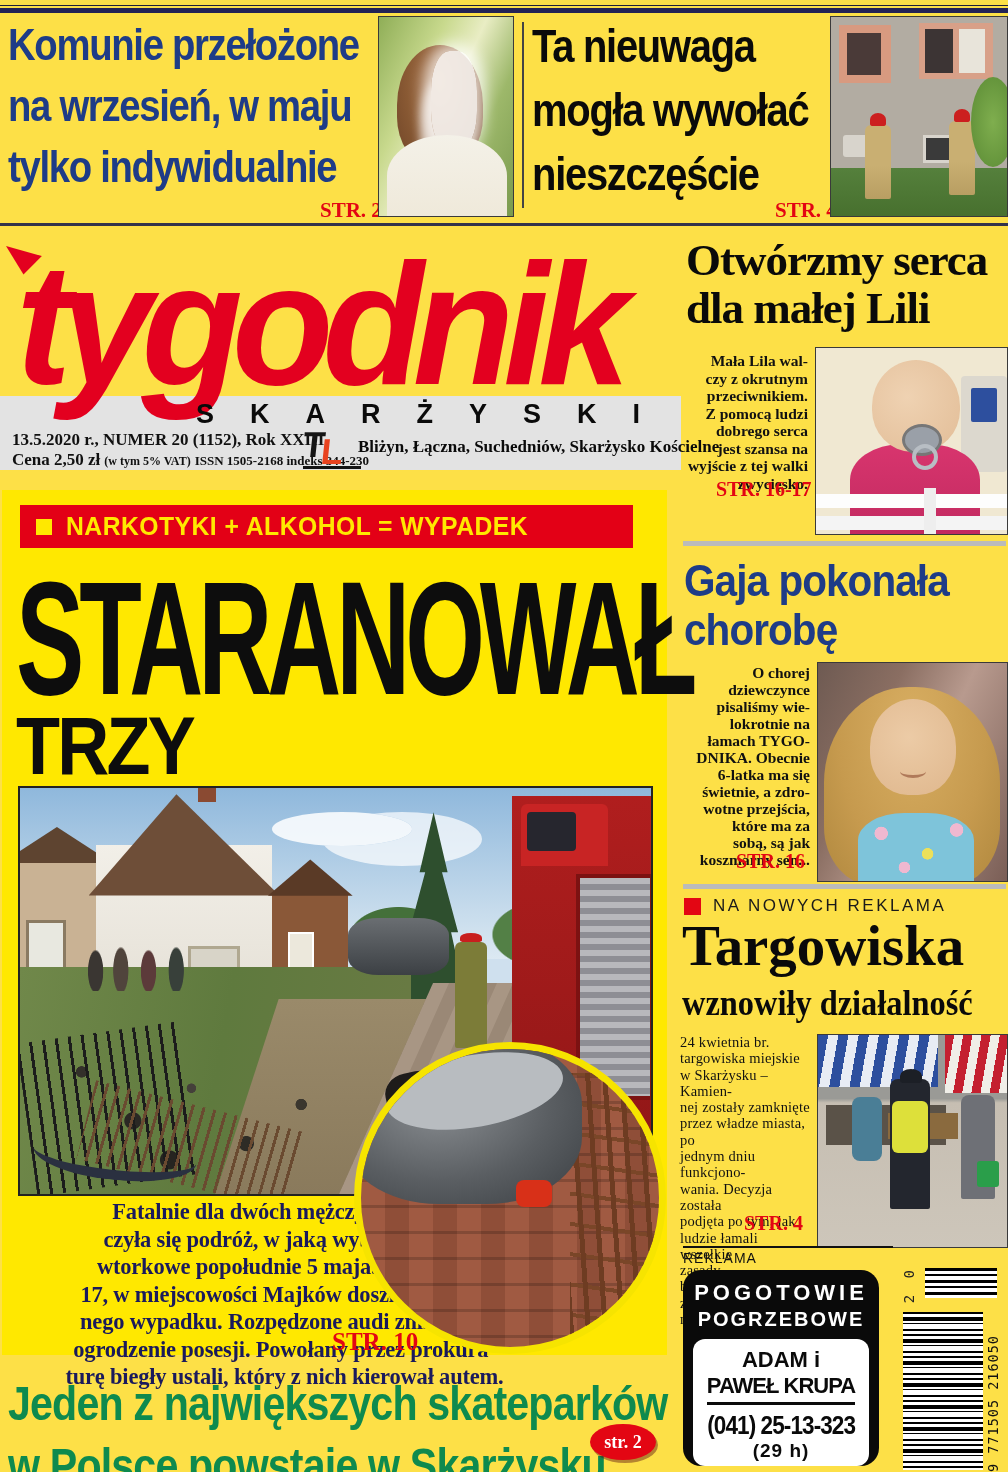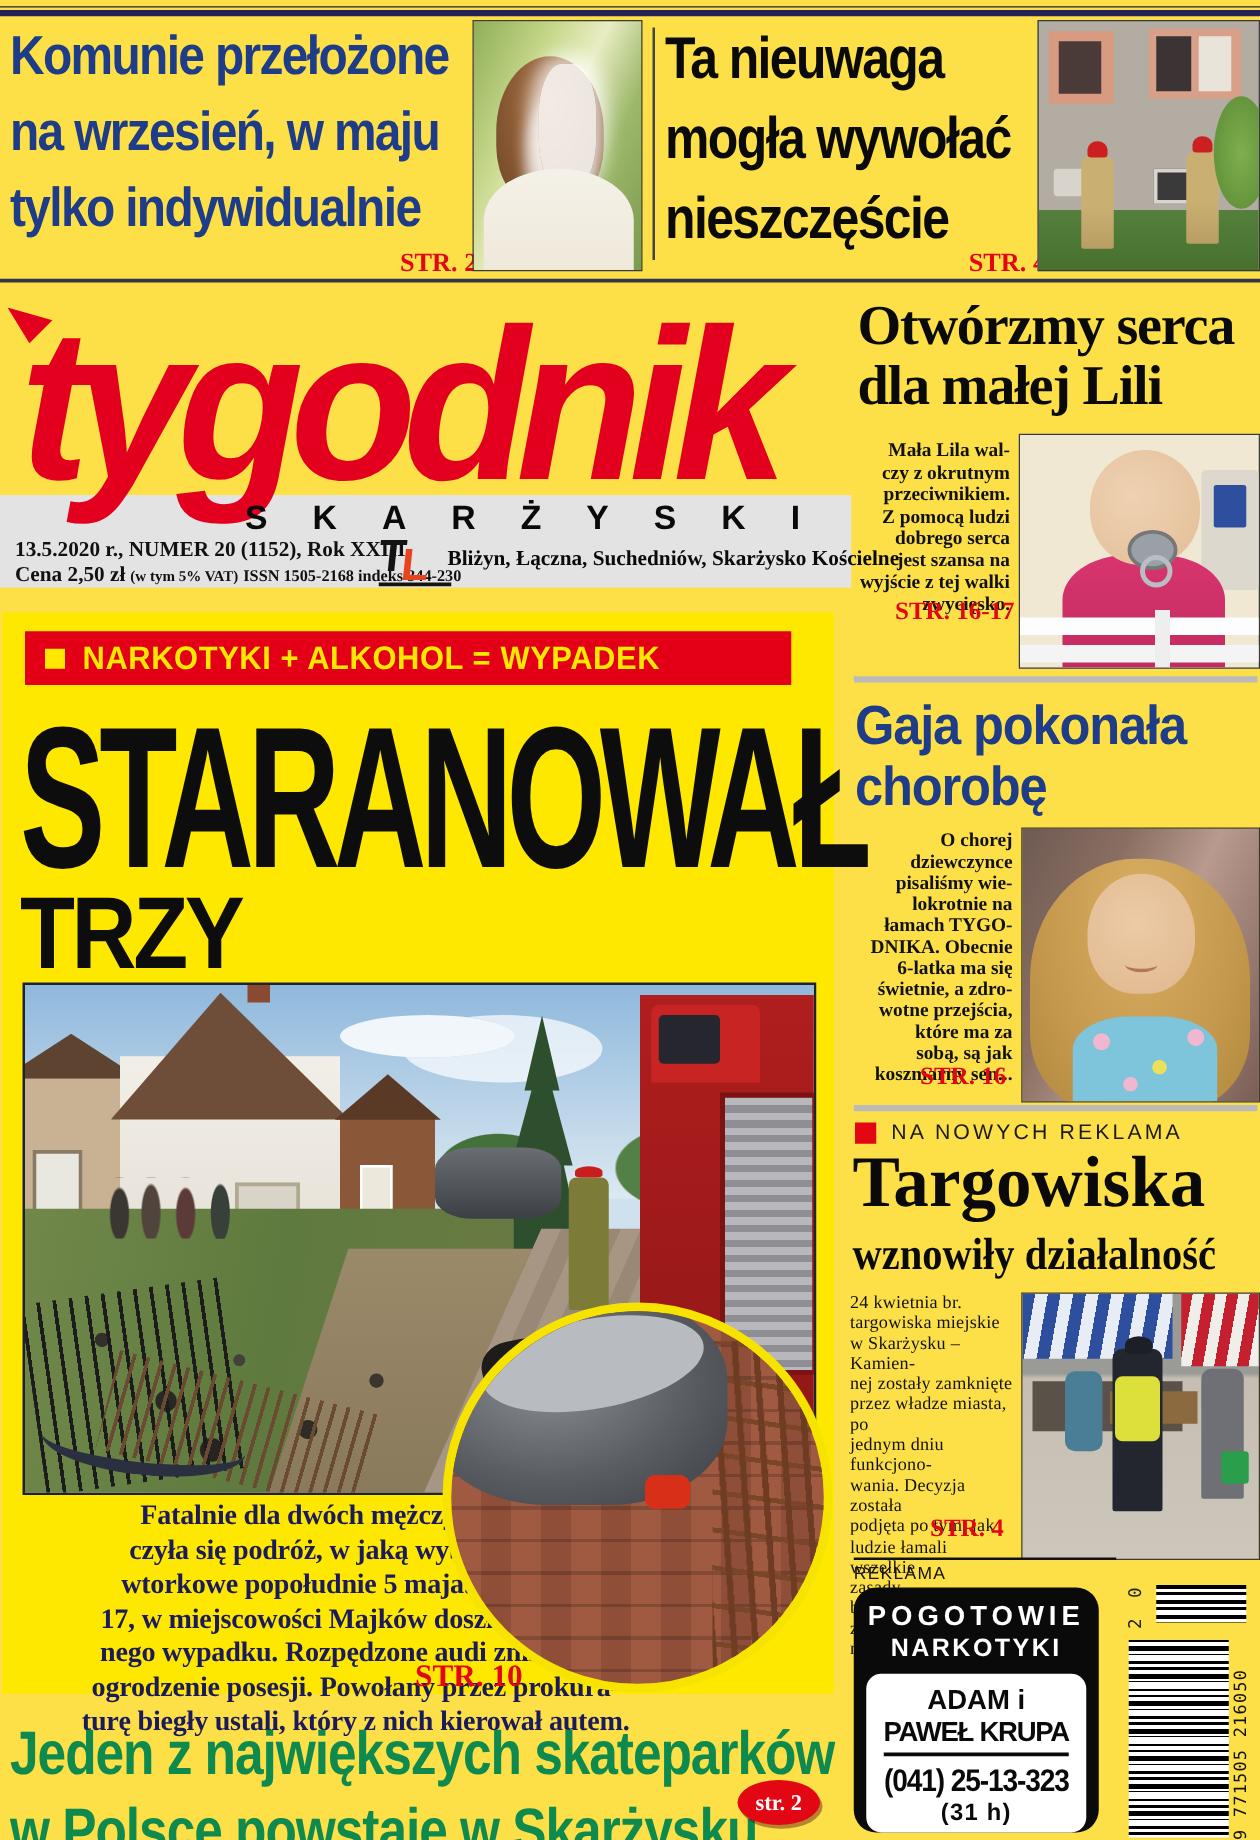--- a/index.html
+++ b/index.html
@@ -389,26 +389,26 @@
     <div class="guard"></div>
     <div class="vest"></div>
     <div class="cap"></div>
   </div>
   <div class="abs str-ref str4b">STR. 4</div>
 
   <div class="abs rekl-rule"></div>
   <div class="abs rekl-label">REKLAMA</div>
   <div class="abs ad-box">
     <div class="t1">POGOTOWIE</div>
-    <div class="t2">NARKOTYKI</div>
+    <div class="t2">POGRZEBOWE</div>
     <div class="ad-inner">
       <div class="n1">ADAM i</div>
       <div class="n2">PAWEŁ KRUPA</div>
       <div class="ph">(041) 25-13-323</div>
-      <div class="hr">(31 h)</div>
+      <div class="hr">(29 h)</div>
     </div>
   </div>
   <div class="abs barcode">
     <div class="bc-top-num">2 0</div>
     <div class="bc-small"></div>
     <div class="bc-big"></div>
     <div class="bc-num">9 771505 216050</div>
   </div>
 
   <div class="abs feature">

